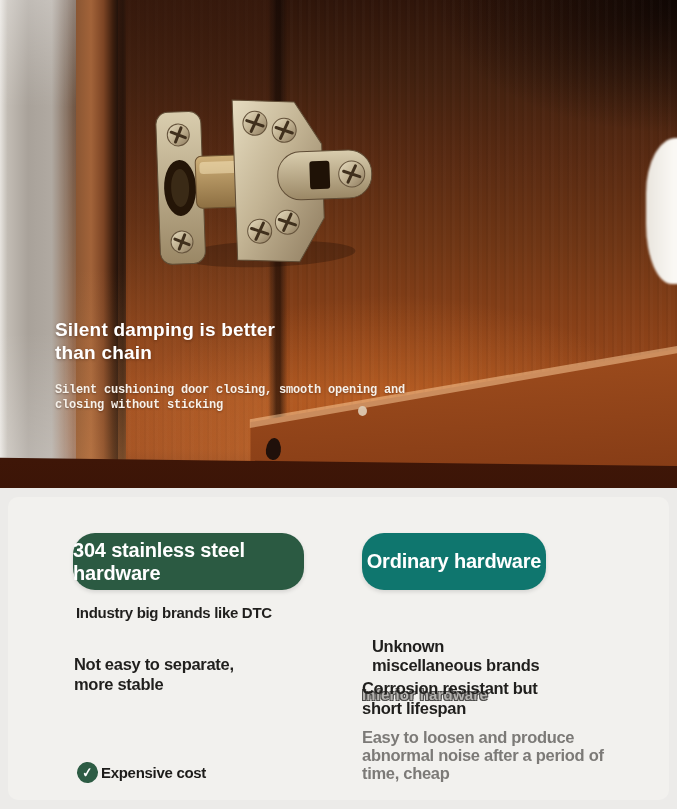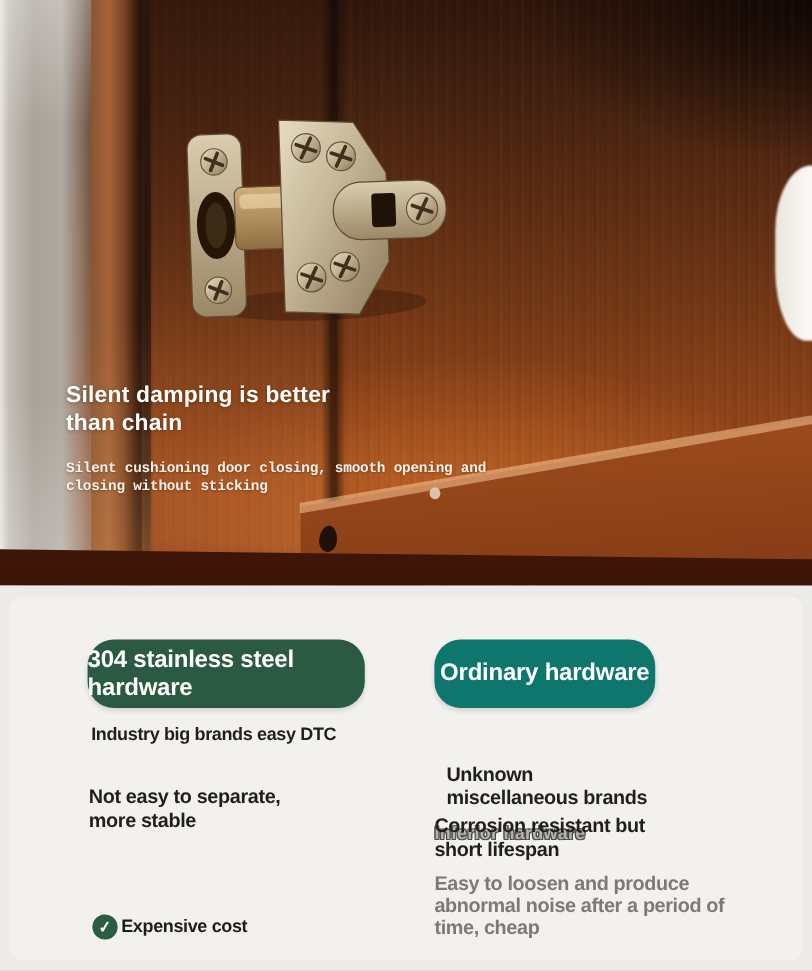--- a/index.html
+++ b/index.html
@@ -154,21 +154,21 @@
   <div class="caption-sub sub1">Silent cushioning door closing, smooth opening and
 closing without sticking</div>
 </div>
 
 <div class="compare">
   <div class="panel"></div>
 
   <div class="badge badge-l" style="background: rgb(43, 90, 66);">304 stainless steel hardware</div>
   <div class="badge badge-r" style="background: #0f766e;">Ordinary hardware</div>
 
-  <div class="txt l-intro">Industry big brands easy DTC</div>
+  <div class="txt l-intro">Industry big brands like DTC</div>
   <div class="l-points txt">
     <div>Not easy to separate,
 more stable</div>
   </div>
   <div class="cost-row">
     <span class="check" style="background: rgb(45, 92, 68);">✓</span>
     <span class="cost-label">Expensive cost</span>
   </div>
 
   <div class="txt r-intro">Unknown

